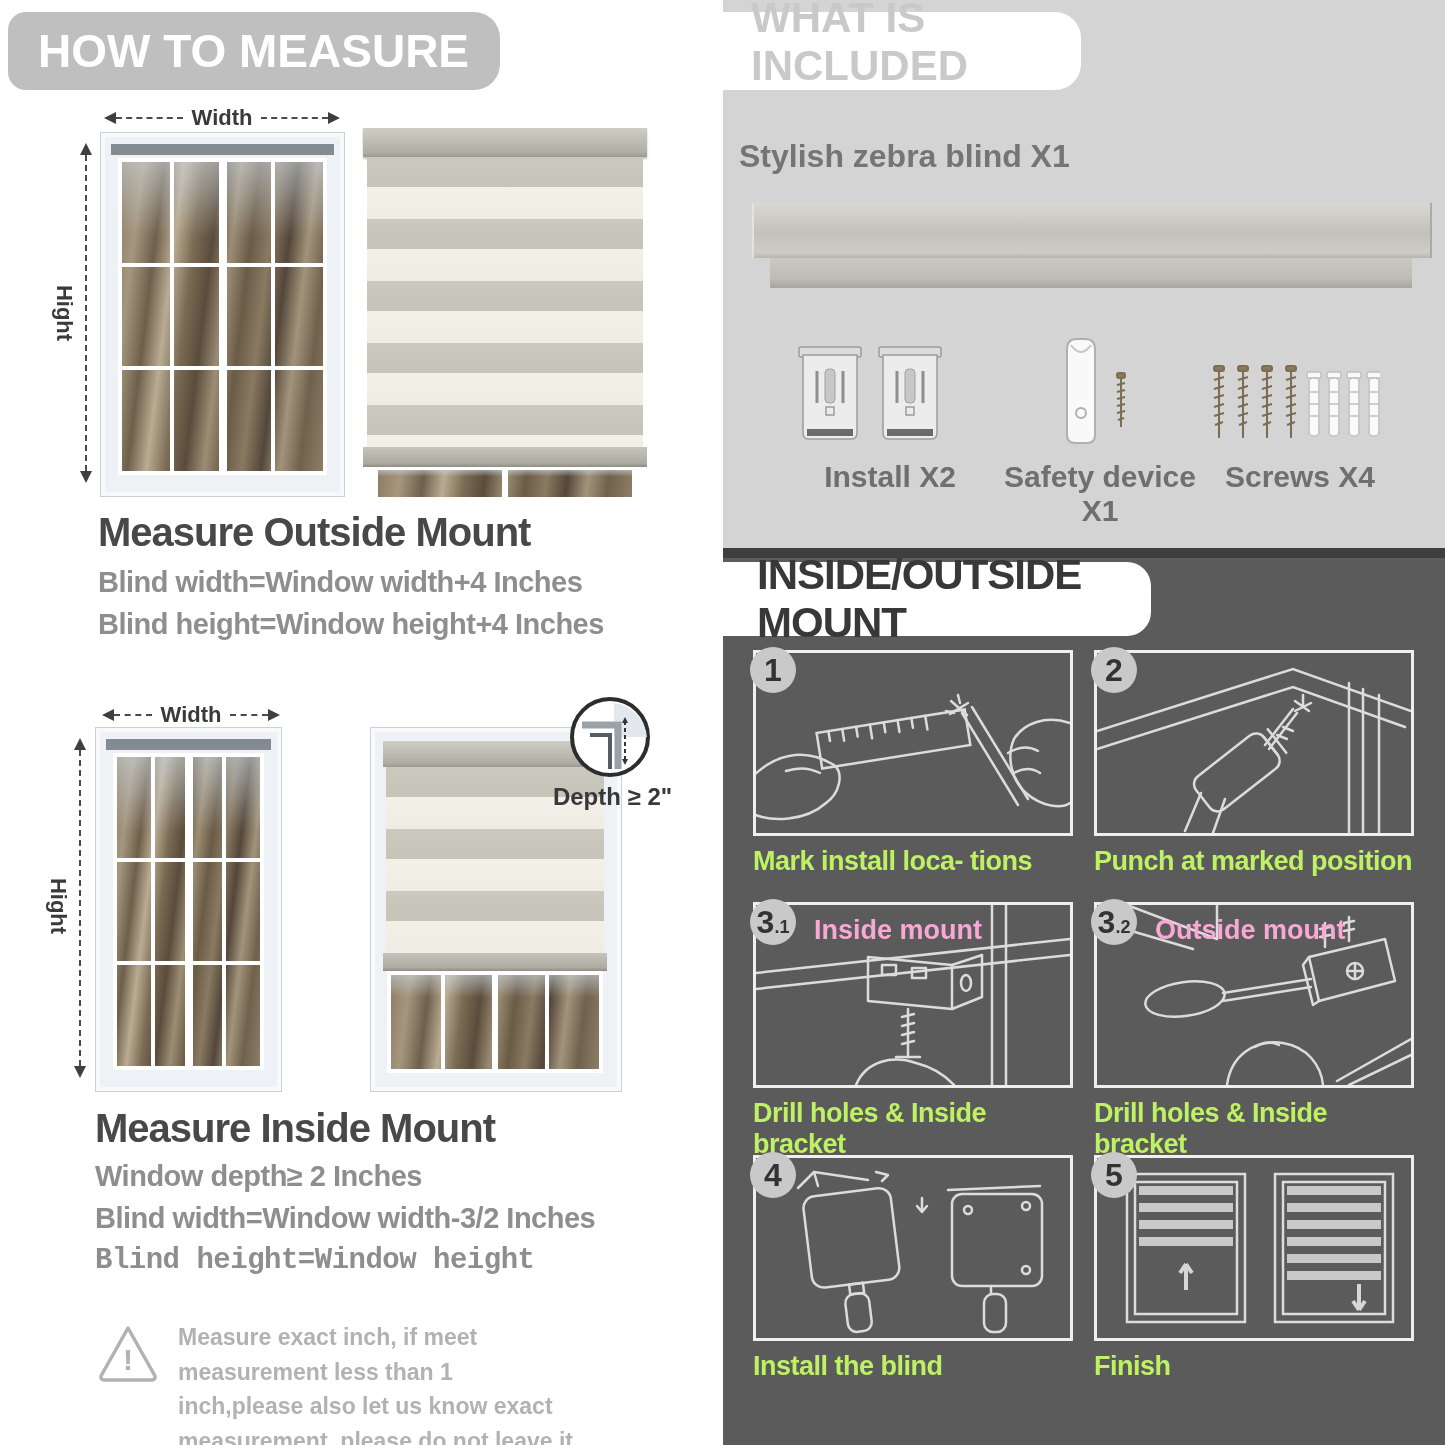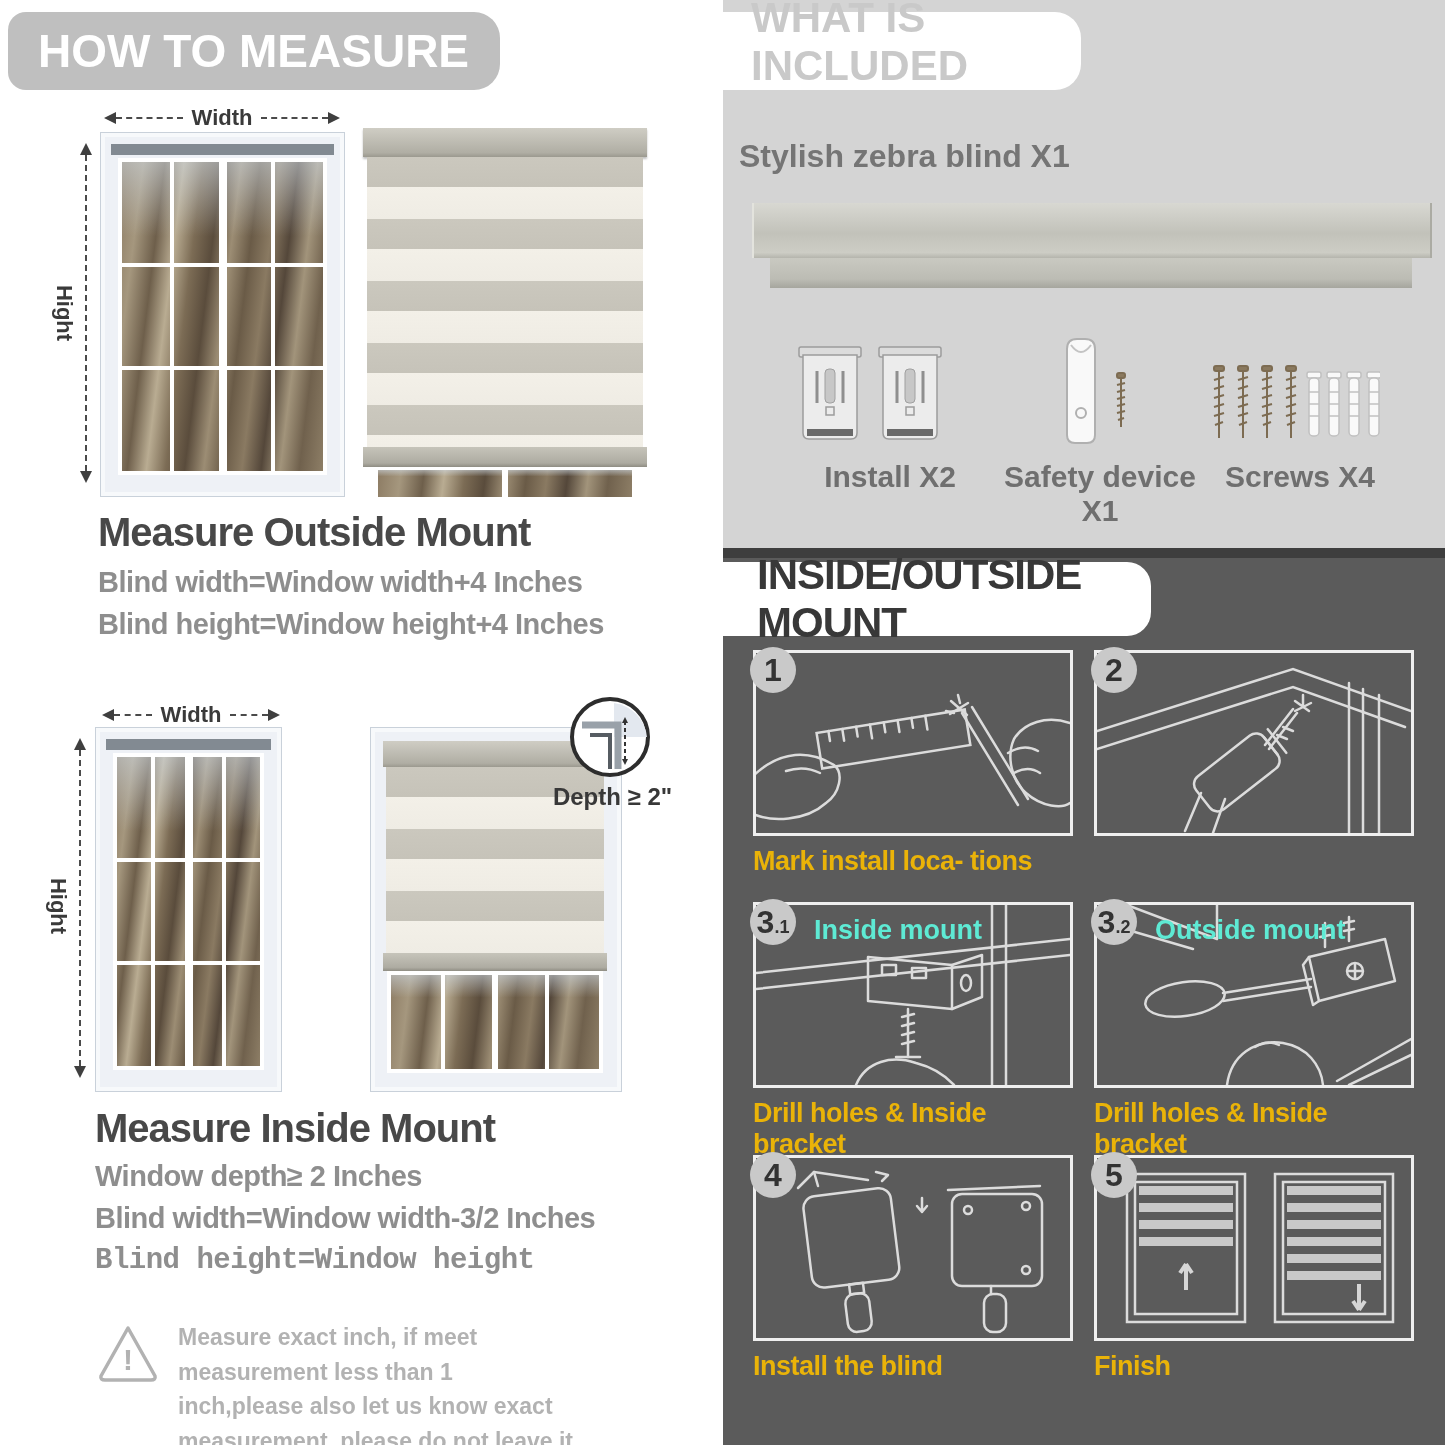--- a/index.html
+++ b/index.html
@@ -64,22 +64,22 @@
   .dark-panel{position:absolute;left:723px;top:558px;width:750px;height:887px;background:#5b5b5b;}
   .banner-mount{position:absolute;left:0;top:4px;width:428px;height:74px;background:#fff;
     border-radius:0 24px 24px 0;display:flex;align-items:center;padding-left:34px;box-sizing:border-box;}
   .banner-mount span{color:#383838;font-weight:bold;font-size:42px;letter-spacing:-1px;}
 
   .step-panel{position:absolute;width:314px;height:180px;border:3px solid #efefef;background:#5b5b5b;}
   .badge{position:absolute;left:-3px;top:-3px;width:46px;height:46px;border-radius:50%;background:#c9c9c9;
     display:flex;align-items:center;justify-content:center;color:#333;font-weight:bold;}
   .badge .n{font-size:32px;}
   .badge .s{font-size:18px;margin-top:10px;}
-  .step-title{position:absolute;left:58px;top:10px;color:#5eead4;font-weight:bold;font-size:27px;}
-  .caption{position:absolute;width:330px;color:#eab308;font-weight:bold;font-size:27px;letter-spacing:-0.5px;}
+  .step-title{position:absolute;left:58px;top:10px;color:#f9a8d4;font-weight:bold;font-size:27px;}
+  .caption{position:absolute;width:330px;color:#bef264;font-weight:bold;font-size:27px;letter-spacing:-0.5px;}
   .sketch{position:absolute;left:0;top:0;width:100%;height:100%;}
 
   .magnifier{position:absolute;left:568px;top:695px;width:84px;height:84px;}
   .depth-label{position:absolute;left:530px;top:783px;width:165px;text-align:center;
     font-weight:bold;font-size:24px;color:#383838;}
 </style>
 </head>
 <body>
 
 <div class="canvas">
@@ -362,20 +362,21 @@
         <line x1="172" y1="96" x2="200" y2="60"></line>
         <path d="M186,74 l10,4 M180,82 l10,4"></path>
         <path d="M198,48 l14,10 M214,50 l-16,8 M206,42 l0,10"></path>
         <path d="M104,140 l-16,38 M128,146 l-12,34"></path>
       </svg>
     </div>
     <div class="badge" style="left:368px;top:89px;">
       <span class="n">2</span>
         <span class="s"></span>
     </div>
+    <div class="caption" style="left:371px;top:288px;">Punch at marked position</div>
 
     <div class="step-panel" style="left:30px;top:344px;">
       <svg class="sketch" viewBox="0 0 314 180" fill="none" stroke="#dcdcdc" stroke-width="2.5" stroke-linecap="round" stroke-linejoin="round">
         <line x1="0" y1="68" x2="314" y2="34"></line>
         <line x1="0" y1="84" x2="314" y2="50"></line>
         <line x1="236" y1="0" x2="236" y2="180"></line>
         <line x1="250" y1="0" x2="250" y2="180"></line>
         <polygon points="112,52 196,60 196,104 112,96"></polygon>
         <polyline points="196,60 226,50 226,92 196,104"></polyline>
         <rect x="126" y="60" width="14" height="10"></rect>

